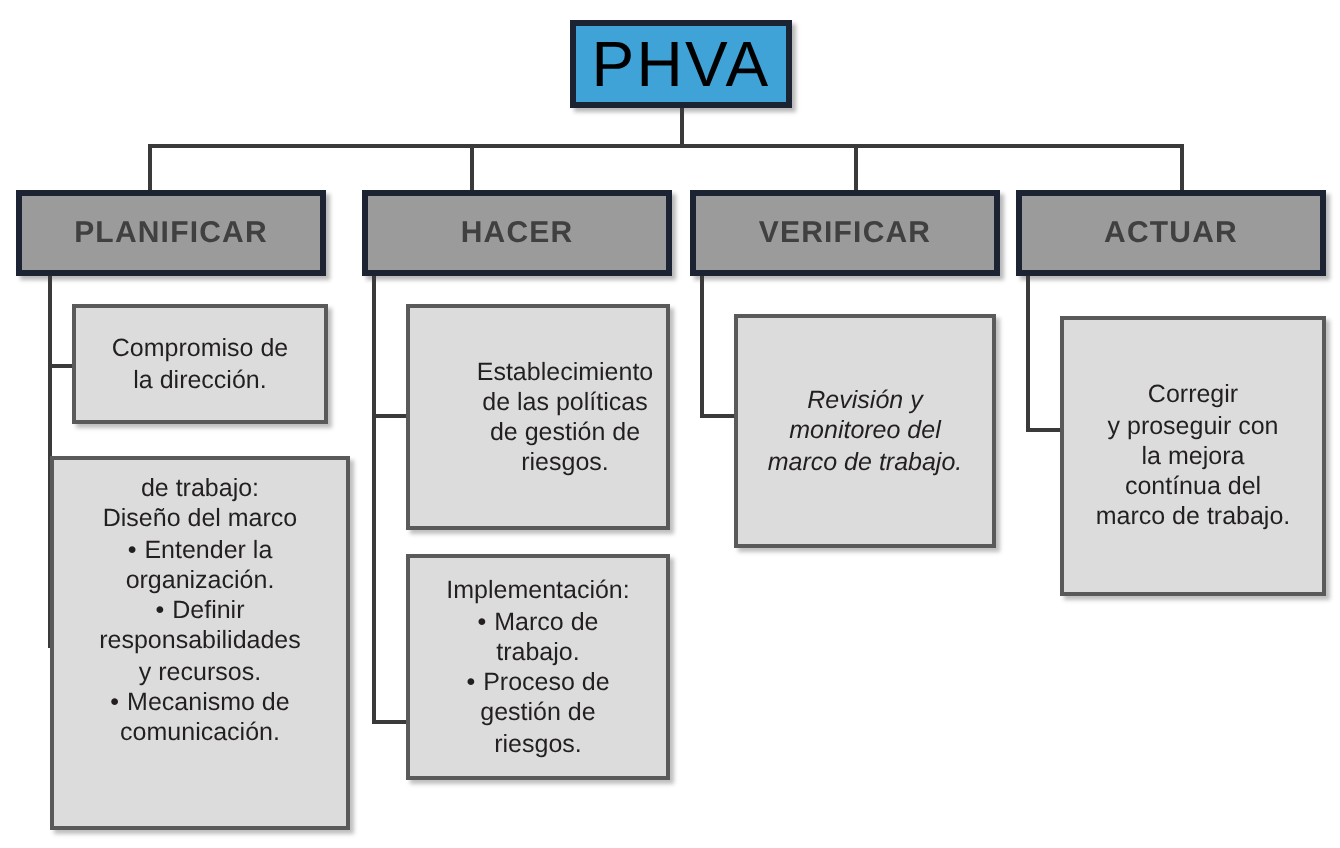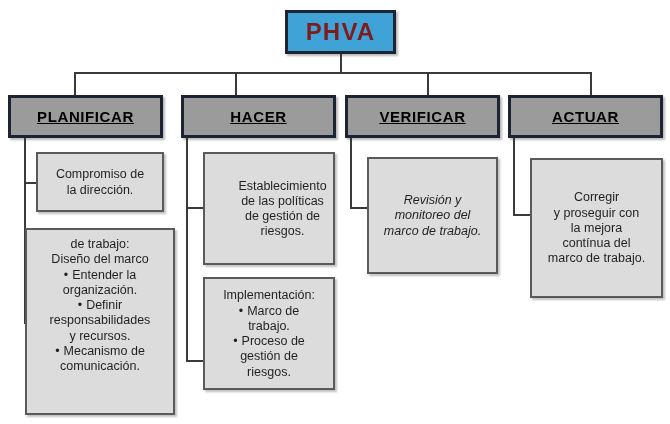--- a/index.html
+++ b/index.html
@@ -29,45 +29,44 @@
     position: absolute;
     box-sizing: border-box;
     background: #3fa3d8;
     border: 3px solid #1c2433;
     display: flex;
     align-items: center;
     justify-content: center;
     box-shadow: 2px 2px 2px rgba(0,0,0,0.28);
   }
   .root-box .txt {
-    color: #7f1d1d;
-    font-size: 24px;
-    font-weight: bold;
+    color: #000000;
+    font-size: 32px;
+    font-weight: normal;
     letter-spacing: 1.2px;
     line-height: 1;
   }
 
   
   .cat-box {
     position: absolute;
     box-sizing: border-box;
     background: #9b9b9b;
     border: 3px solid #1c2433;
     display: flex;
     align-items: center;
     justify-content: center;
     box-shadow: 2px 2px 2px rgba(0,0,0,0.28);
   }
   .cat-box .txt {
-    color: #000000;
+    color: #404040;
     font-size: 15px;
     font-weight: bold;
     letter-spacing: 0.6px;
     line-height: 1;
-    text-decoration: underline;
   }
 
   
   .leaf-box {
     position: absolute;
     box-sizing: border-box;
     background: #dcdcdc;
     border: 2px solid #5a5a5a;
     box-shadow: 2px 2px 2px rgba(0,0,0,0.25);
     display: flex;

